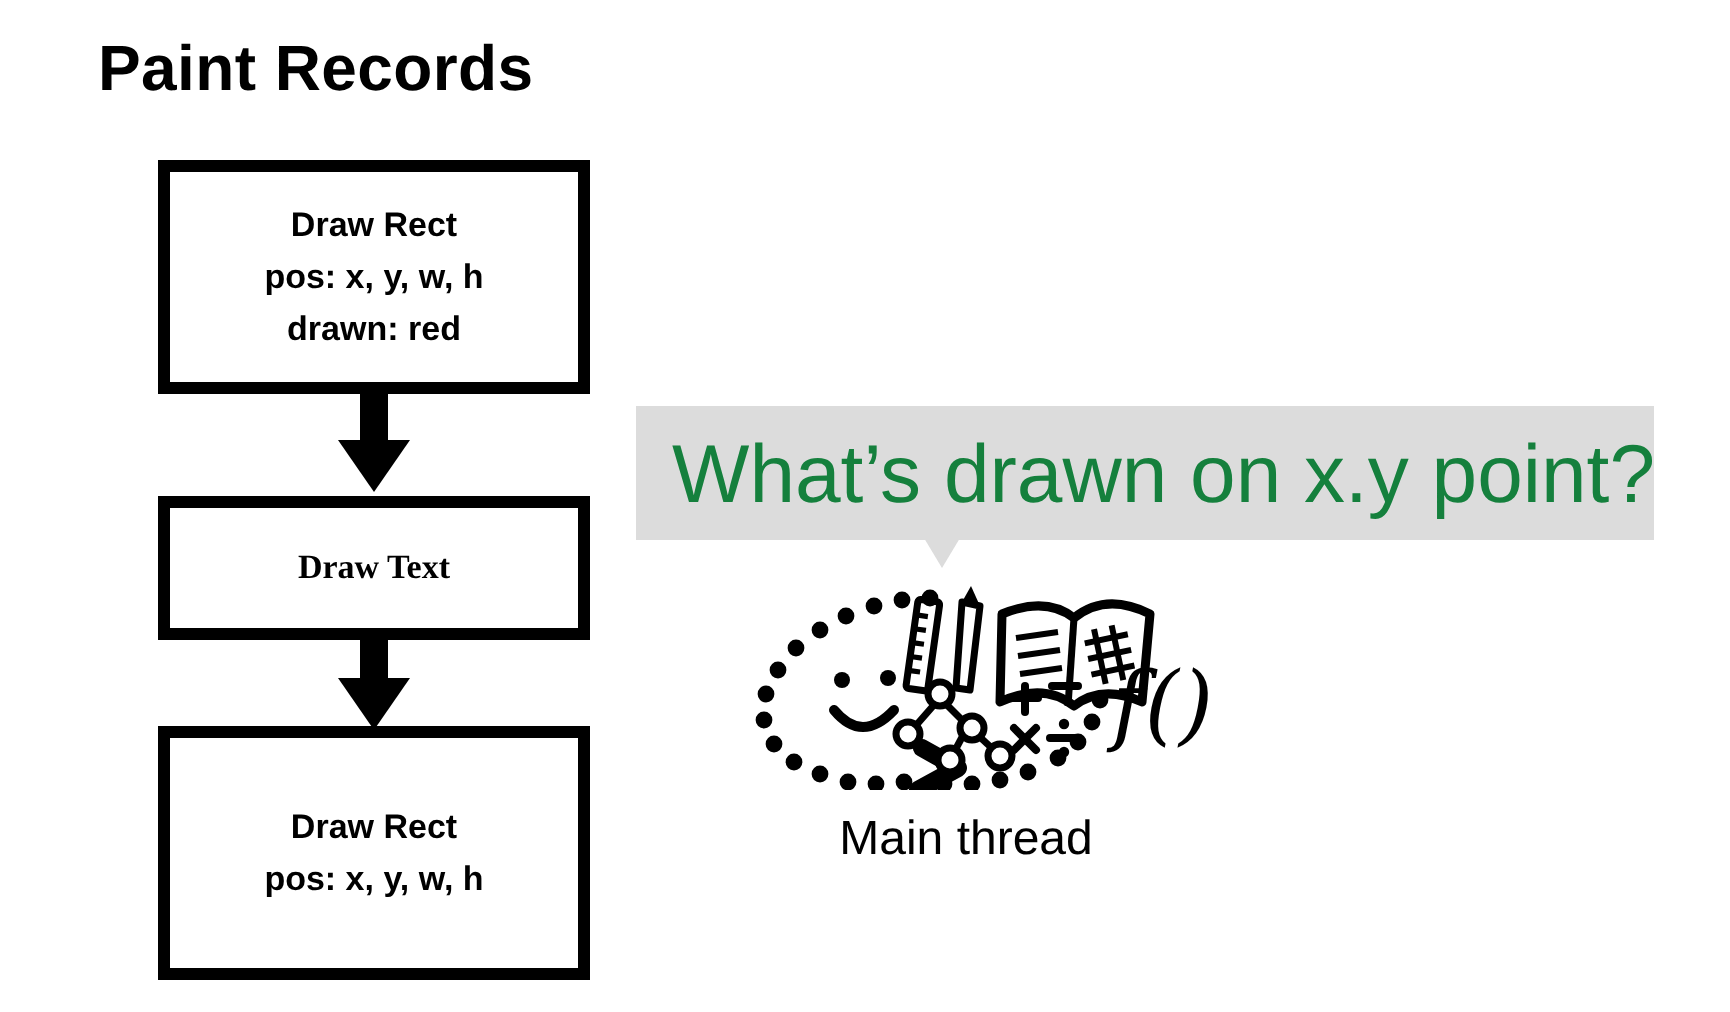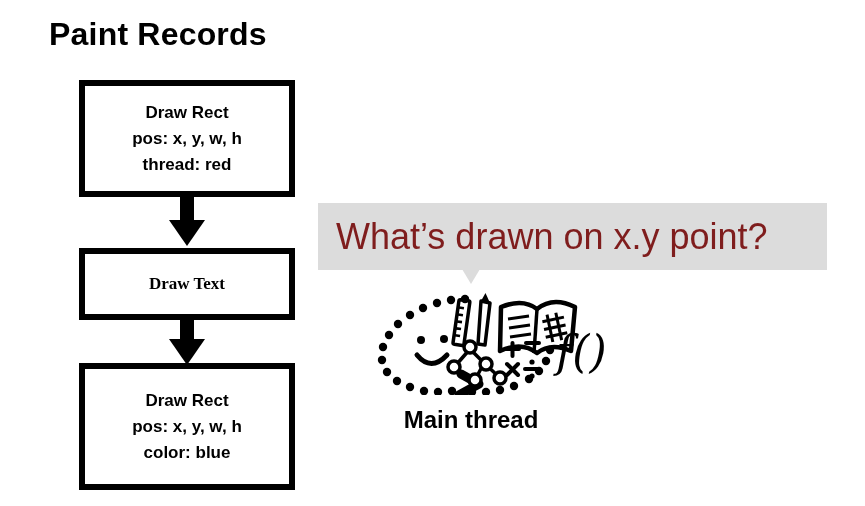--- a/index.html
+++ b/index.html
@@ -91,24 +91,24 @@
     top: 203px;
     width: 509px;
     height: 67px;
     background: #dcdcdc;
     display: flex;
     align-items: center;
     box-sizing: border-box;
     padding-left: 18px;
   }
   #speech-bubble-text {
-    font-size: 36px;
+    font-size: 41px;
     line-height: 38px;
     white-space: nowrap;
-    color: #7f1d1d;
+    color: #15803d;
   }
   #speech-bubble-tail {
     position: absolute;
     left: 462px;
     top: 269px;
     width: 0;
     height: 0;
     border-left: 9px solid transparent;
     border-right: 9px solid transparent;
     border-top: 15px solid #dcdcdc;
@@ -120,59 +120,58 @@
     left: 358px;
     top: 283px;
     width: 250px;
     height: 112px;
   }
   #thinking-doodle svg { display: block; }
 
   
   #main-thread-label {
     position: absolute;
-    left: 346px;
+    left: 358px;
     top: 405px;
     width: 250px;
     text-align: center;
     font-size: 24px;
-    font-weight: bold;
+    font-weight: normal;
     line-height: 30px;
     white-space: nowrap;
   }
 </style>
 </head>
 <body>
 
 <div id="page-title">Paint Records</div>
 
 <div class="record-box" id="record-box-0">
   <span class="record-line">Draw Rect</span>
   <span class="record-line">pos: x, y, w, h</span>
-  <span class="record-line">thread: red</span>
+  <span class="record-line">drawn: red</span>
 </div>
 
 <div class="flow-arrow" id="flow-arrow-1">
   <div class="stem"></div>
   <div class="head"></div>
 </div>
 
 <div class="record-box" id="record-box-1">
   <span class="record-line">Draw Text</span>
 </div>
 
 <div class="flow-arrow" id="flow-arrow-2">
   <div class="stem"></div>
   <div class="head"></div>
 </div>
 
 <div class="record-box" id="record-box-2">
   <span class="record-line">Draw Rect</span>
   <span class="record-line">pos: x, y, w, h</span>
-  <span class="record-line">color: blue</span>
 </div>
 
 <div id="speech-bubble">
   <span id="speech-bubble-text">What’s drawn on x.y point?</span>
 </div>
 <div id="speech-bubble-tail"></div>
 
 <div id="thinking-doodle">
   <svg width="250" height="112" viewBox="0 0 250 112" xmlns="http://www.w3.org/2000/svg">
     <g fill="#000000">

